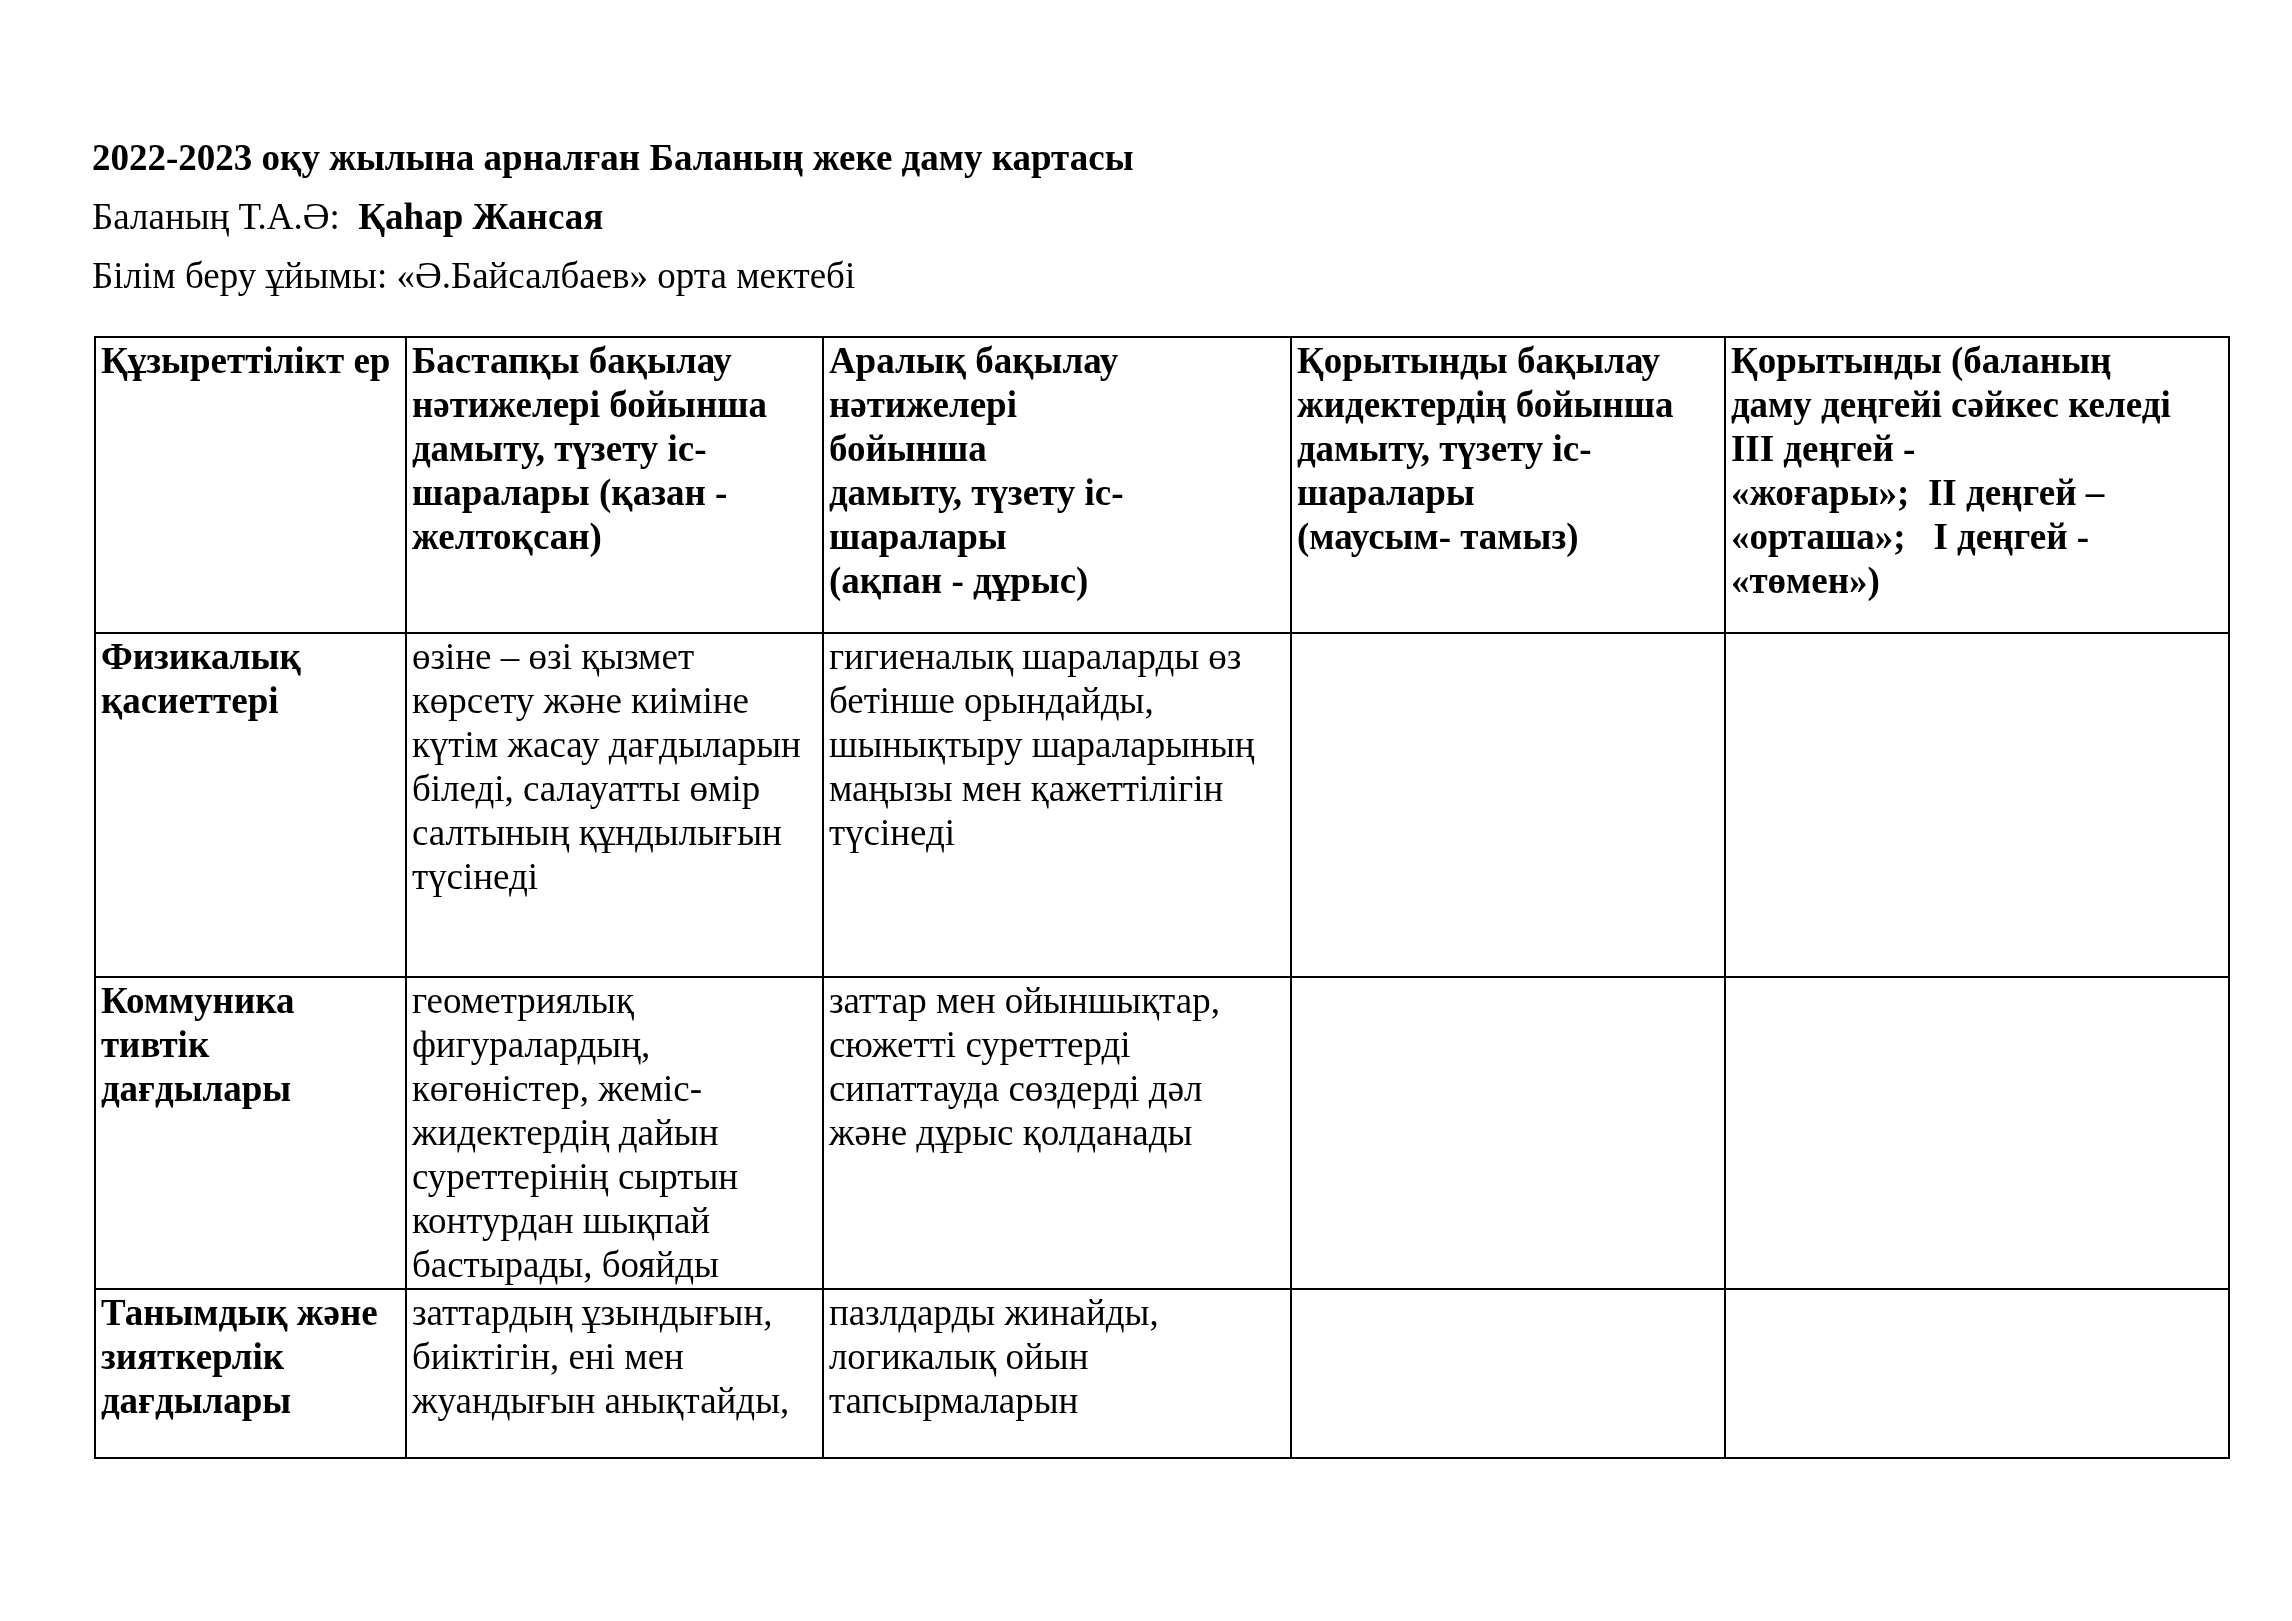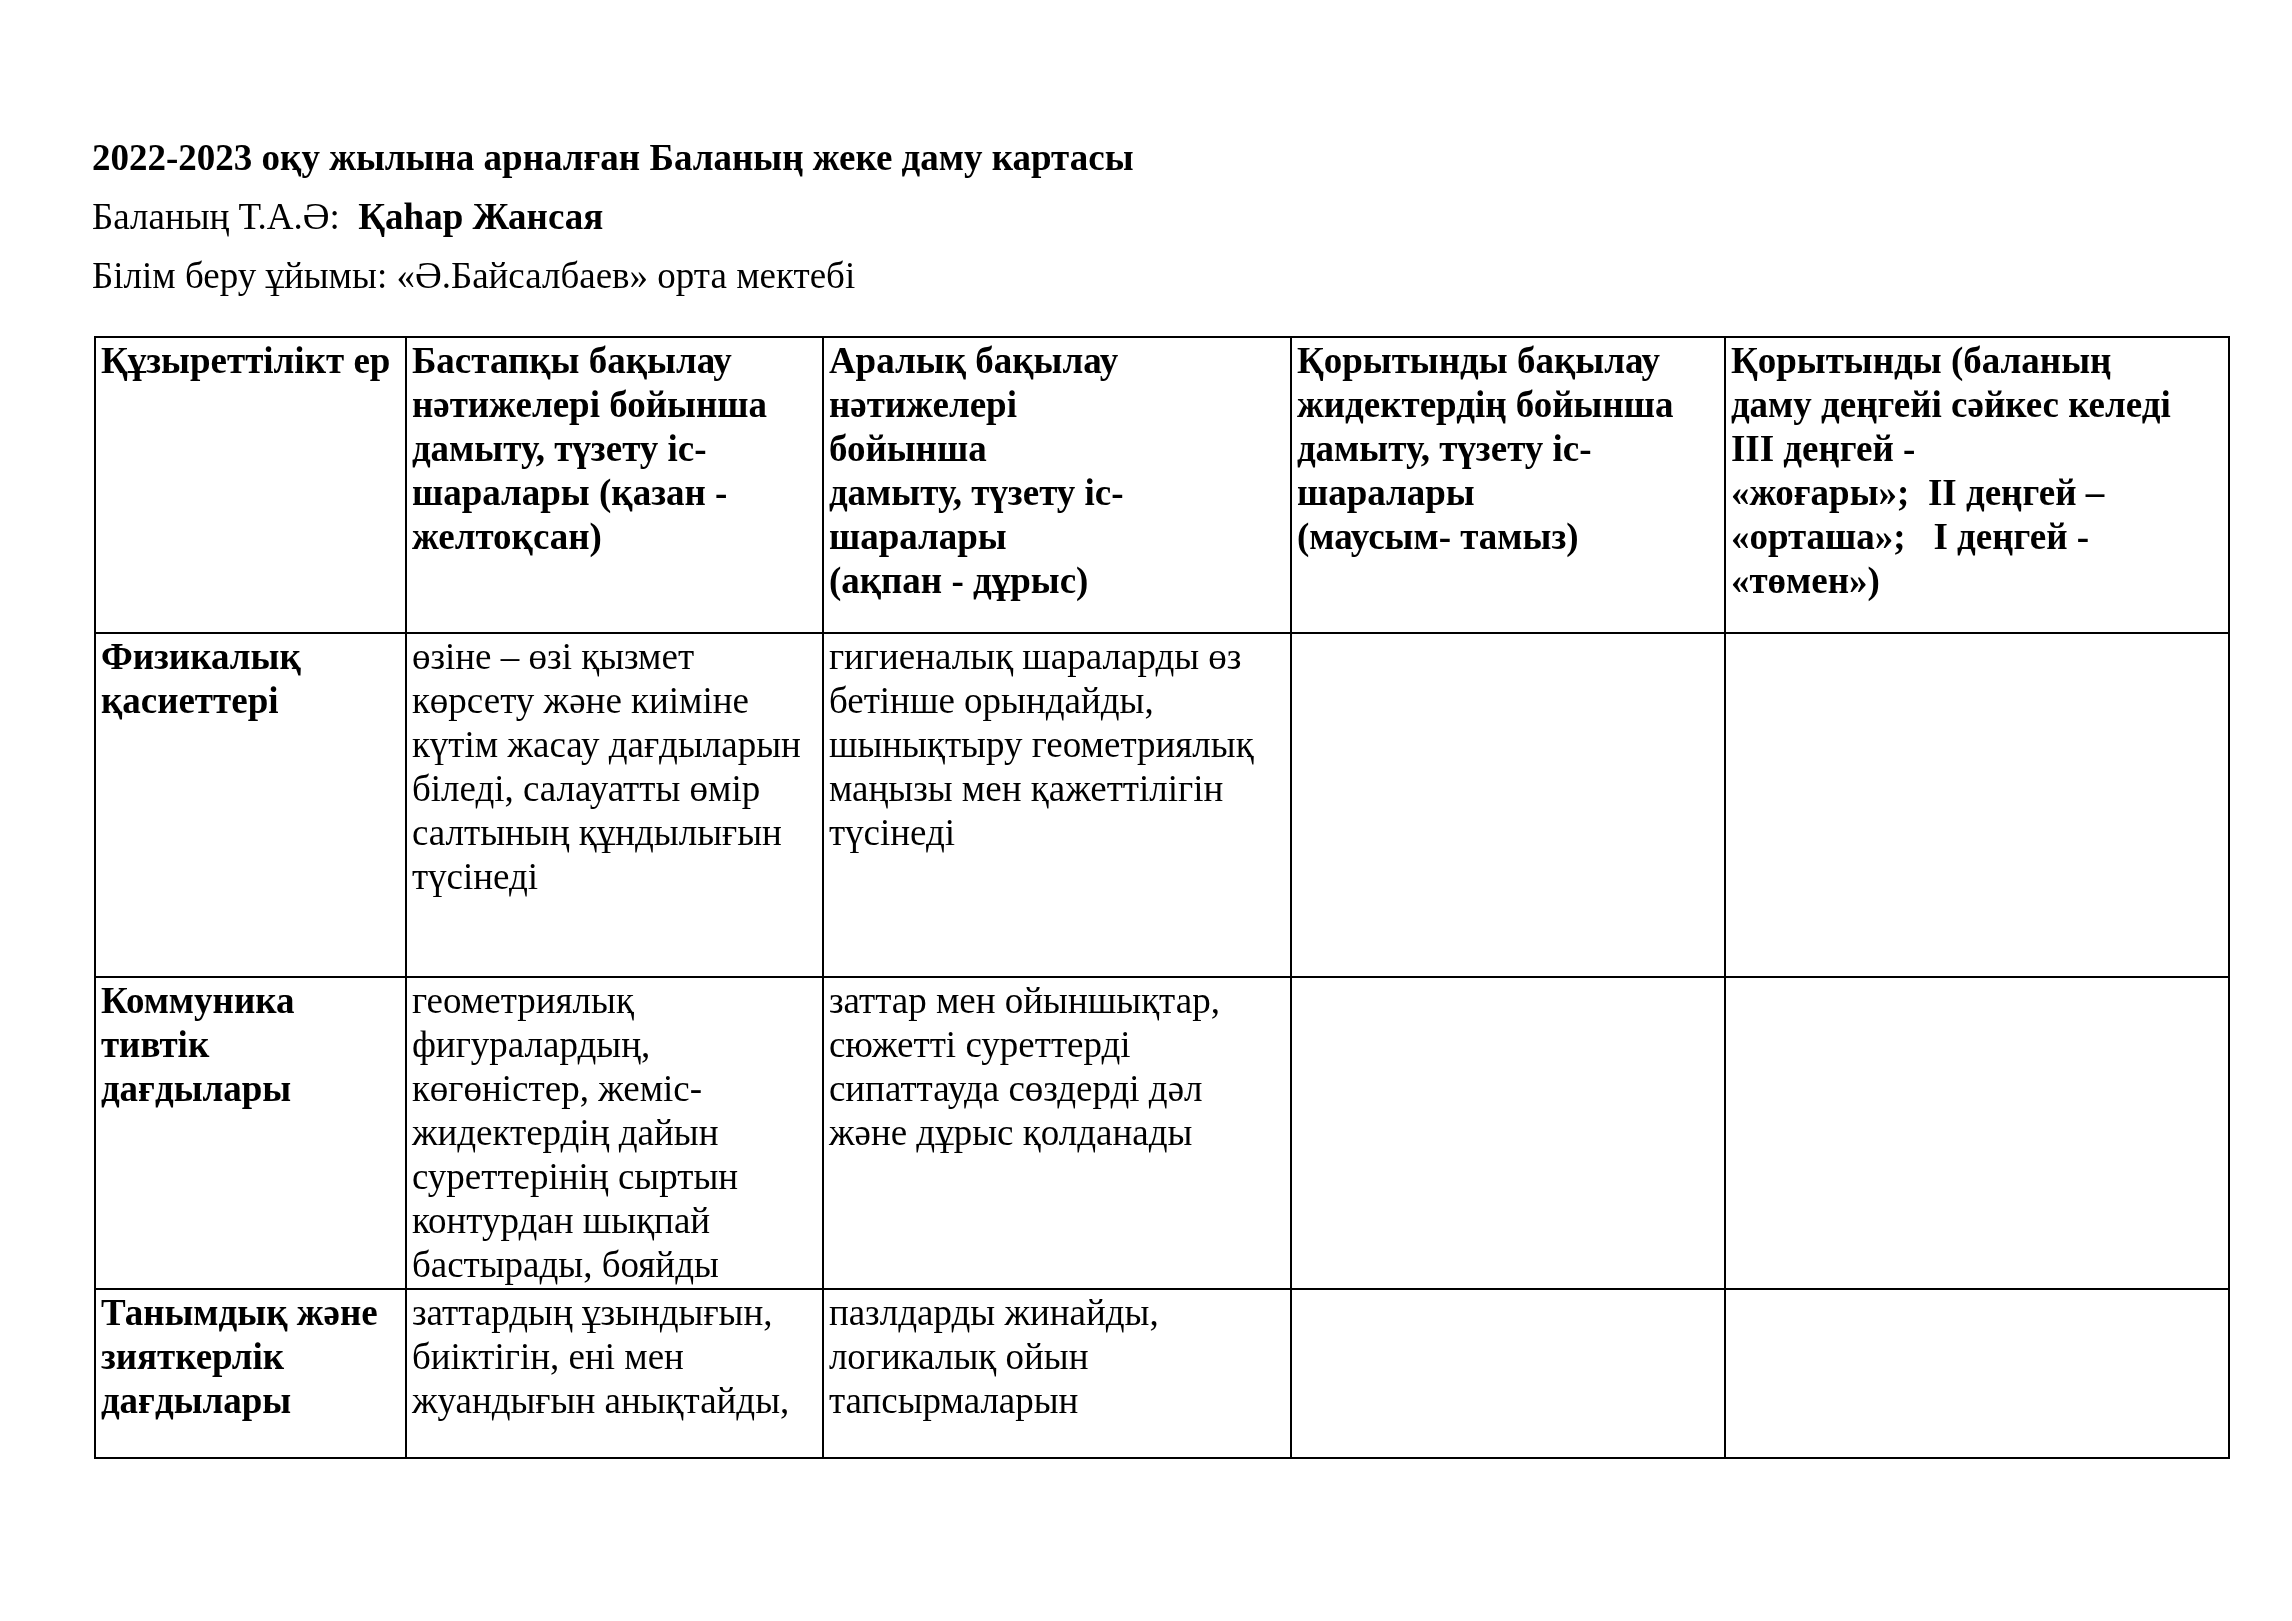--- a/index.html
+++ b/index.html
@@ -102,21 +102,21 @@
       <td class="category">Физикалық
 қасиеттері</td>
       <td>өзіне – өзі қызмет
 көрсету және киіміне
 күтім жасау дағдыларын
 біледі, салауатты өмір
 салтының құндылығын
 түсінеді</td>
       <td>гигиеналық шараларды өз
 бетінше орындайды,
-шынықтыру геометриялық
+шынықтыру шараларының
 маңызы мен қажеттілігін
 түсінеді</td>
       <td></td>
       <td></td>
     </tr>
     <tr class="r-comm">
       <td class="category">Коммуника
 тивтік
 дағдылары</td>
       <td>геометриялық

